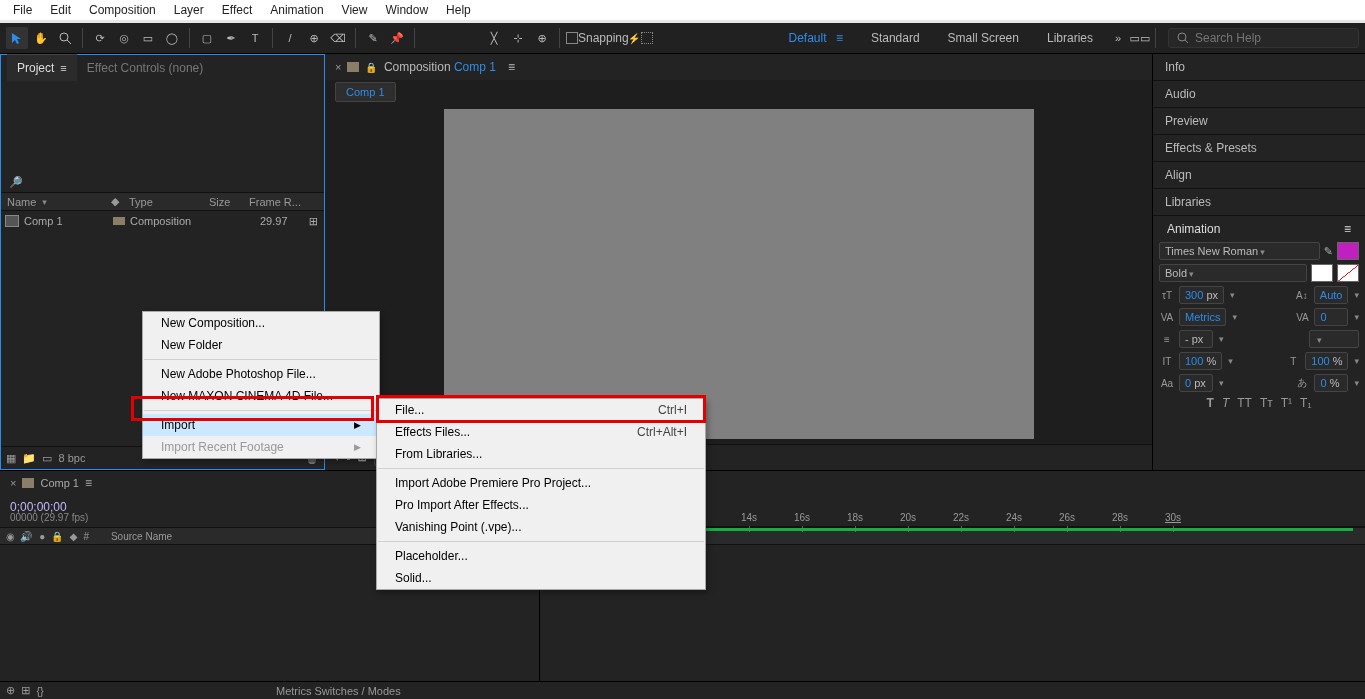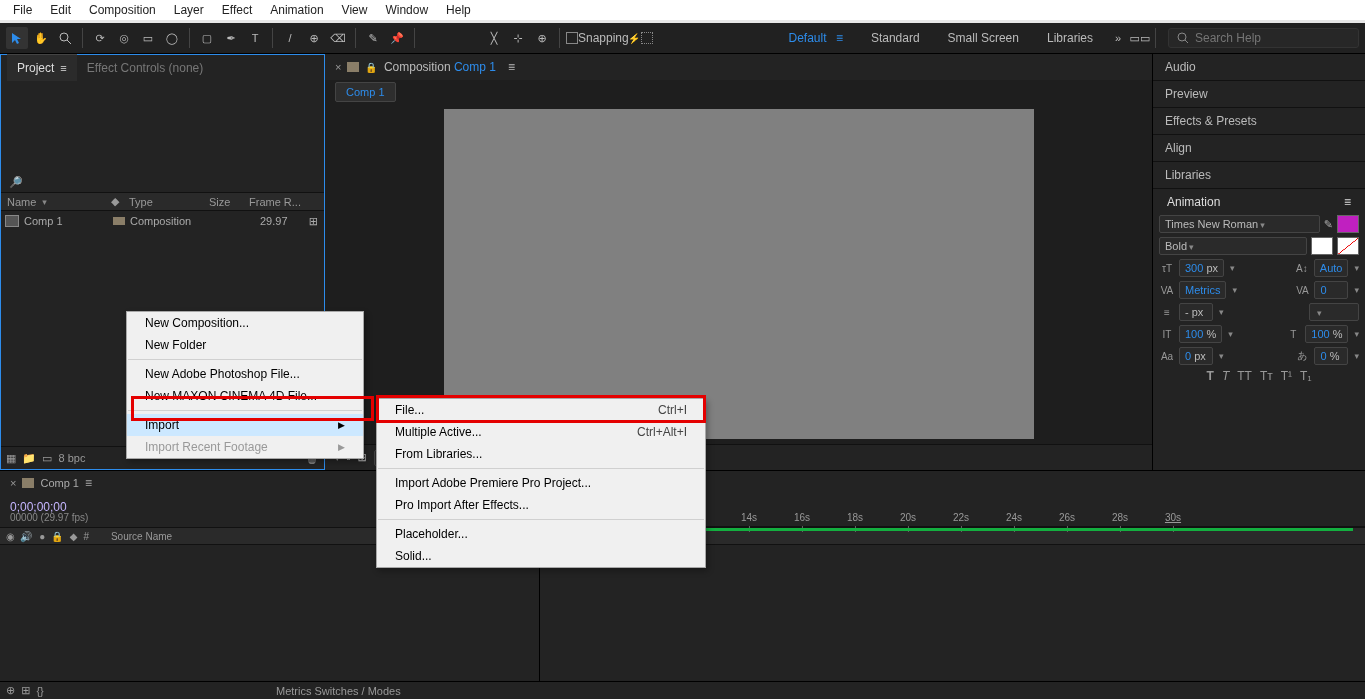--- a/index.html
+++ b/index.html
@@ -234,20 +234,21 @@
       <span>⊞</span>
       <span>▣</span>
       <span>⛶</span>
       <span>⊟</span>
       <span>◐</span>
       <span style="color:#2d8ceb">+0.0</span>
     </div>
   </div>
 
   <div class="right-panels">
+    <div class="rpanel">Info</div>
     <div class="rpanel">Audio</div>
     <div class="rpanel">Preview</div>
     <div class="rpanel">Effects &amp; Presets</div>
     <div class="rpanel">Align</div>
     <div class="rpanel">Libraries</div>
     <div class="char-panel">
       <div class="char-head">
         <span>Animation</span>
         <span>≡</span>
       </div>
@@ -385,21 +386,21 @@
   </div>
 </div>
 
 <div class="footer">
   <span>⊕</span>
   <span>⊞</span>
   <span>{}</span>
   <span class="toggle-label">Metrics Switches / Modes</span>
 </div>
 
-<div class="context-menu" id="ctx1" style="left:126px; top:311px; width:238px">
+<div class="context-menu" id="ctx1" style="left:142px; top:311px; width:238px">
     <div class="ctx-item">
       <span>New Composition...</span>
     </div>
     <div class="ctx-item">
       <span>New Folder</span>
     </div>
     <div class="ctx-sep"></div>
     <div class="ctx-item">
       <span>New Adobe Photoshop File...</span>
     </div>
@@ -416,32 +417,35 @@
       <span class="arrow">▶</span>
     </div>
   </div>
 
 <div class="context-menu" id="ctx2" style="left:376px; top:398px; width:330px">
     <div class="ctx-item">
       <span>File...</span>
       <span class="shortcut">Ctrl+I</span>
     </div>
     <div class="ctx-item">
-      <span>Multiple Active...</span>
+      <span>Effects Files...</span>
       <span class="shortcut">Ctrl+Alt+I</span>
     </div>
     <div class="ctx-item">
       <span>From Libraries...</span>
     </div>
     <div class="ctx-sep"></div>
     <div class="ctx-item">
       <span>Import Adobe Premiere Pro Project...</span>
     </div>
     <div class="ctx-item">
       <span>Pro Import After Effects...</span>
+    </div>
+    <div class="ctx-item">
+      <span>Vanishing Point (.vpe)...</span>
     </div>
     <div class="ctx-sep"></div>
     <div class="ctx-item">
       <span>Placeholder...</span>
     </div>
     <div class="ctx-item">
       <span>Solid...</span>
     </div>
   </div>
 

